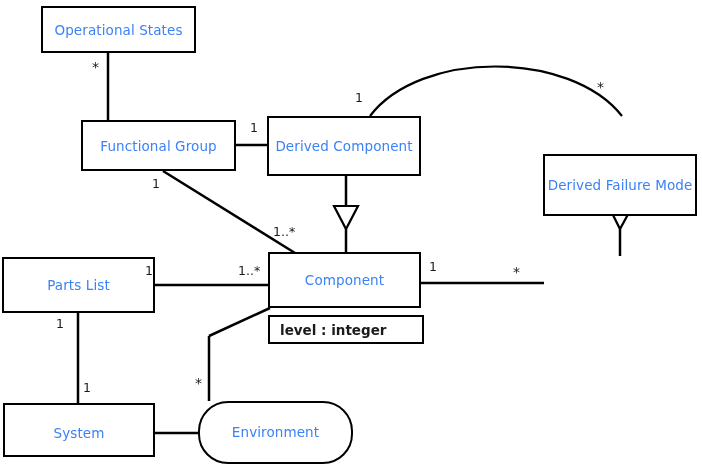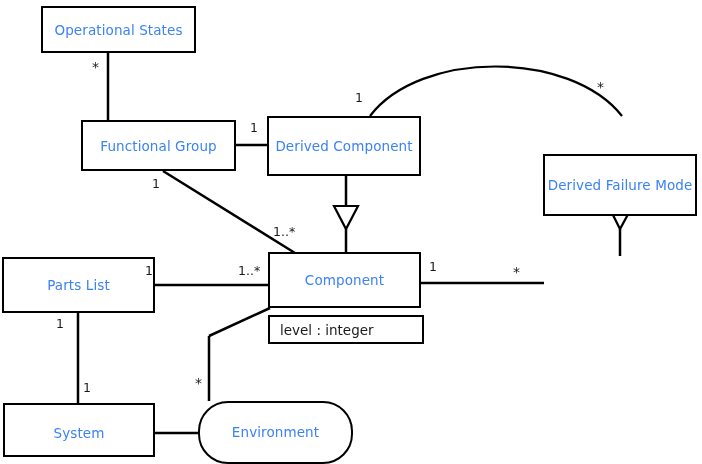--- a/index.html
+++ b/index.html
@@ -119,21 +119,21 @@
     <div class="uml-name-compartment">Derived Failure Mode</div>
   </div>
 
   <div class="uml-class" style="left:2px; top:257px; width:153px; height:56px;">
     <div class="uml-name-compartment">Parts List</div>
   </div>
 
   <div class="uml-class" style="left:268px; top:252px; width:153px; height:56px;">
     <div class="uml-name-compartment">Component</div>
   </div>
-  <div class="uml-attr-compartment" style="left:268px; top:315px; width:156px; height:29px;">
+  <div class="uml-attr-compartment" style="left:268px; top:315px; width:156px; height:29px;font-weight:bold;">
     <span>level : integer</span>
   </div>
 
 
   <div class="uml-class" style="left:3px; top:403px; width:152px; height:54px;">
     <div class="uml-name-compartment" style="height:55px;">System</div>
   </div>
 
   <div class="uml-class" style="left:198px; top:401px; width:155px; height:63px;border-radius:30px;">
     <div class="uml-name-compartment" style="height:57px;">Environment</div>

